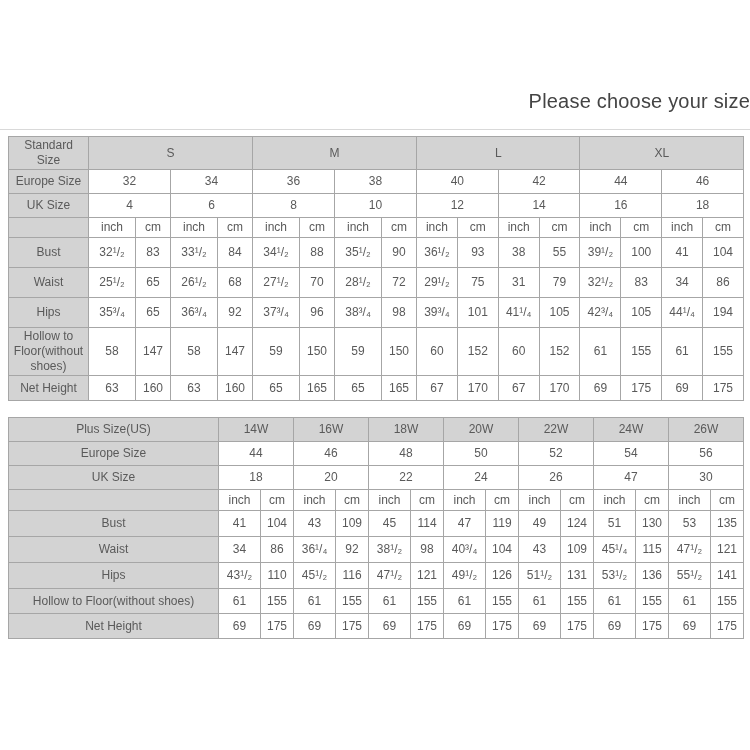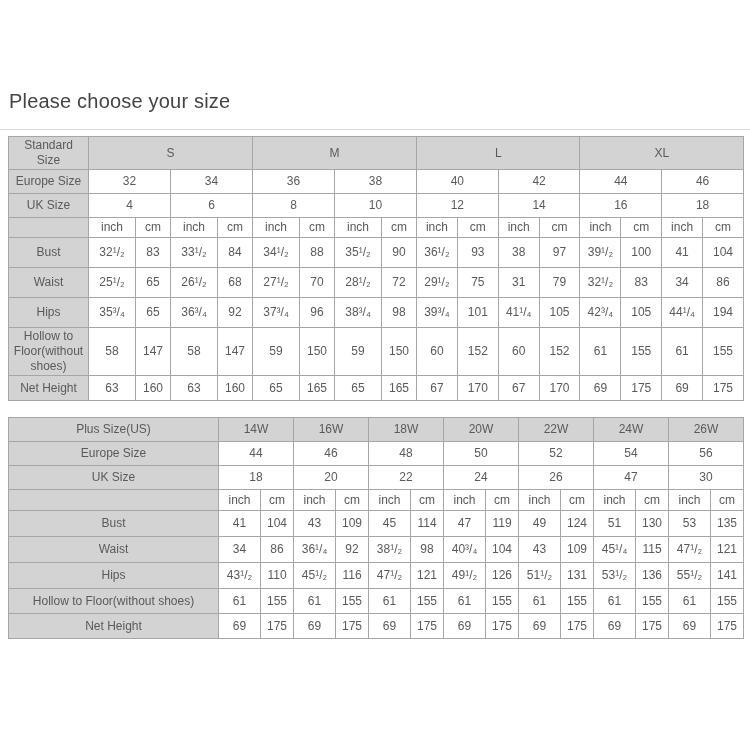--- a/index.html
+++ b/index.html
@@ -1,17 +1,17 @@
 <!DOCTYPE html>
 <html><head>
 <meta charset="utf-8">
 <style>
   html,body{margin:0;padding:0;background:#ffffff;width:750px;}
   body{font-family:"Liberation Sans","DejaVu Sans",sans-serif;}
-  .page-title{font-size:20px;font-weight:normal;color:#444444;margin:90px 0 0 9px;letter-spacing:0.2px;}
+  .page-title{font-size:20px;font-weight:normal;color:#444444;margin:90px 0 0 9px;letter-spacing:0.2px;text-align:right;}
   .rule{height:1px;background:#d9d9d9;margin-top:16px;width:750px;}
   table.sizetable{border-collapse:collapse;table-layout:fixed;margin-left:8px;border:1px solid #8f8f8f;}
   #standard-table{margin-top:6px;width:736px;}
   #plus-table{margin-top:16px;width:735px;padding-left:8px;}
   .sizetable th,.sizetable td{
     border:1px solid #a6a6a6;
     font-size:12px;font-weight:normal;color:#5a5a5a;
     text-align:center;vertical-align:middle;
     padding:1px 2px;line-height:1.25;
     overflow:hidden;
@@ -92,21 +92,21 @@
         <td class="val">83</td>
         <td class="val">33¹/₂</td>
         <td class="val">84</td>
         <td class="val">34¹/₂</td>
         <td class="val">88</td>
         <td class="val">35¹/₂</td>
         <td class="val">90</td>
         <td class="val">36¹/₂</td>
         <td class="val">93</td>
         <td class="val">38</td>
-        <td class="val">97</td>
+        <td class="val">55</td>
         <td class="val">39¹/₂</td>
         <td class="val">100</td>
         <td class="val">41</td>
         <td class="val">104</td>
       </tr>
       <tr style="height: 30px;">
         <th class="hdr">Waist</th>
         <td class="val">25¹/₂</td>
         <td class="val">65</td>
         <td class="val">26¹/₂</td>

